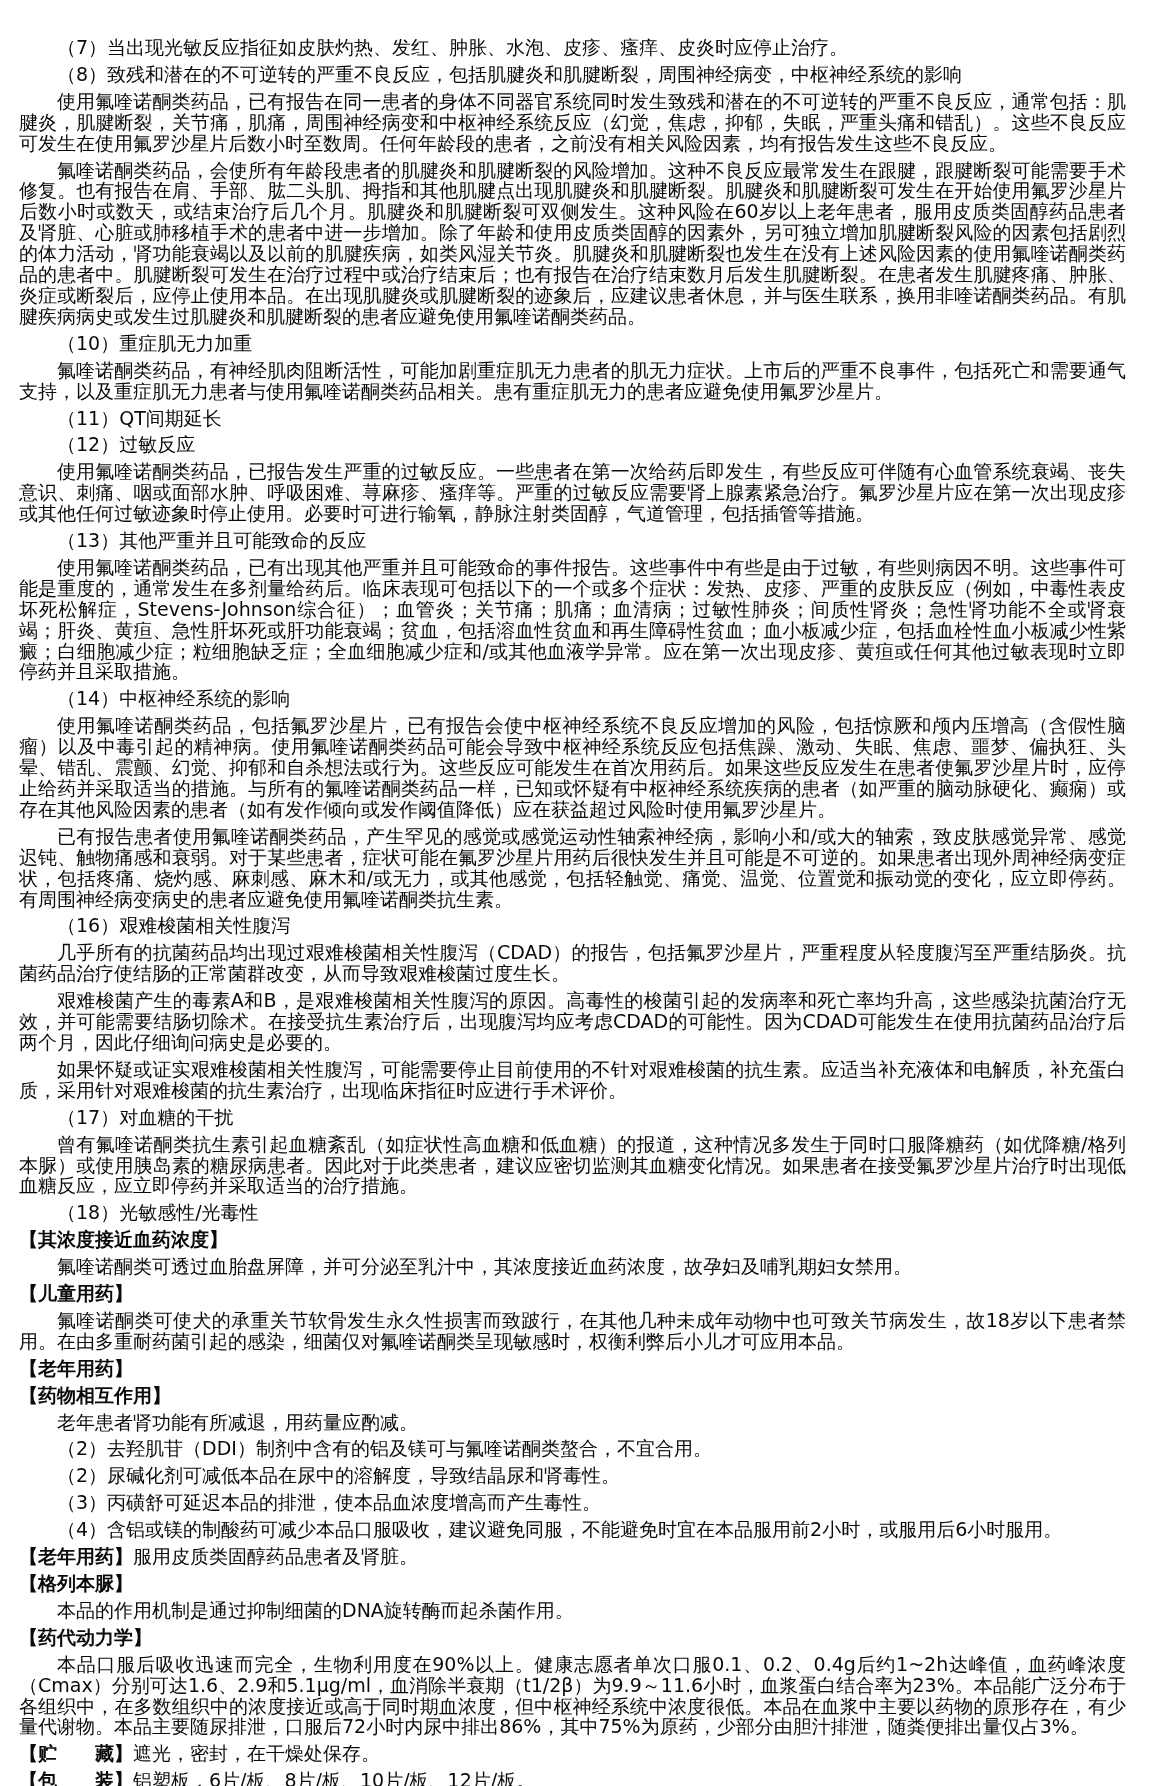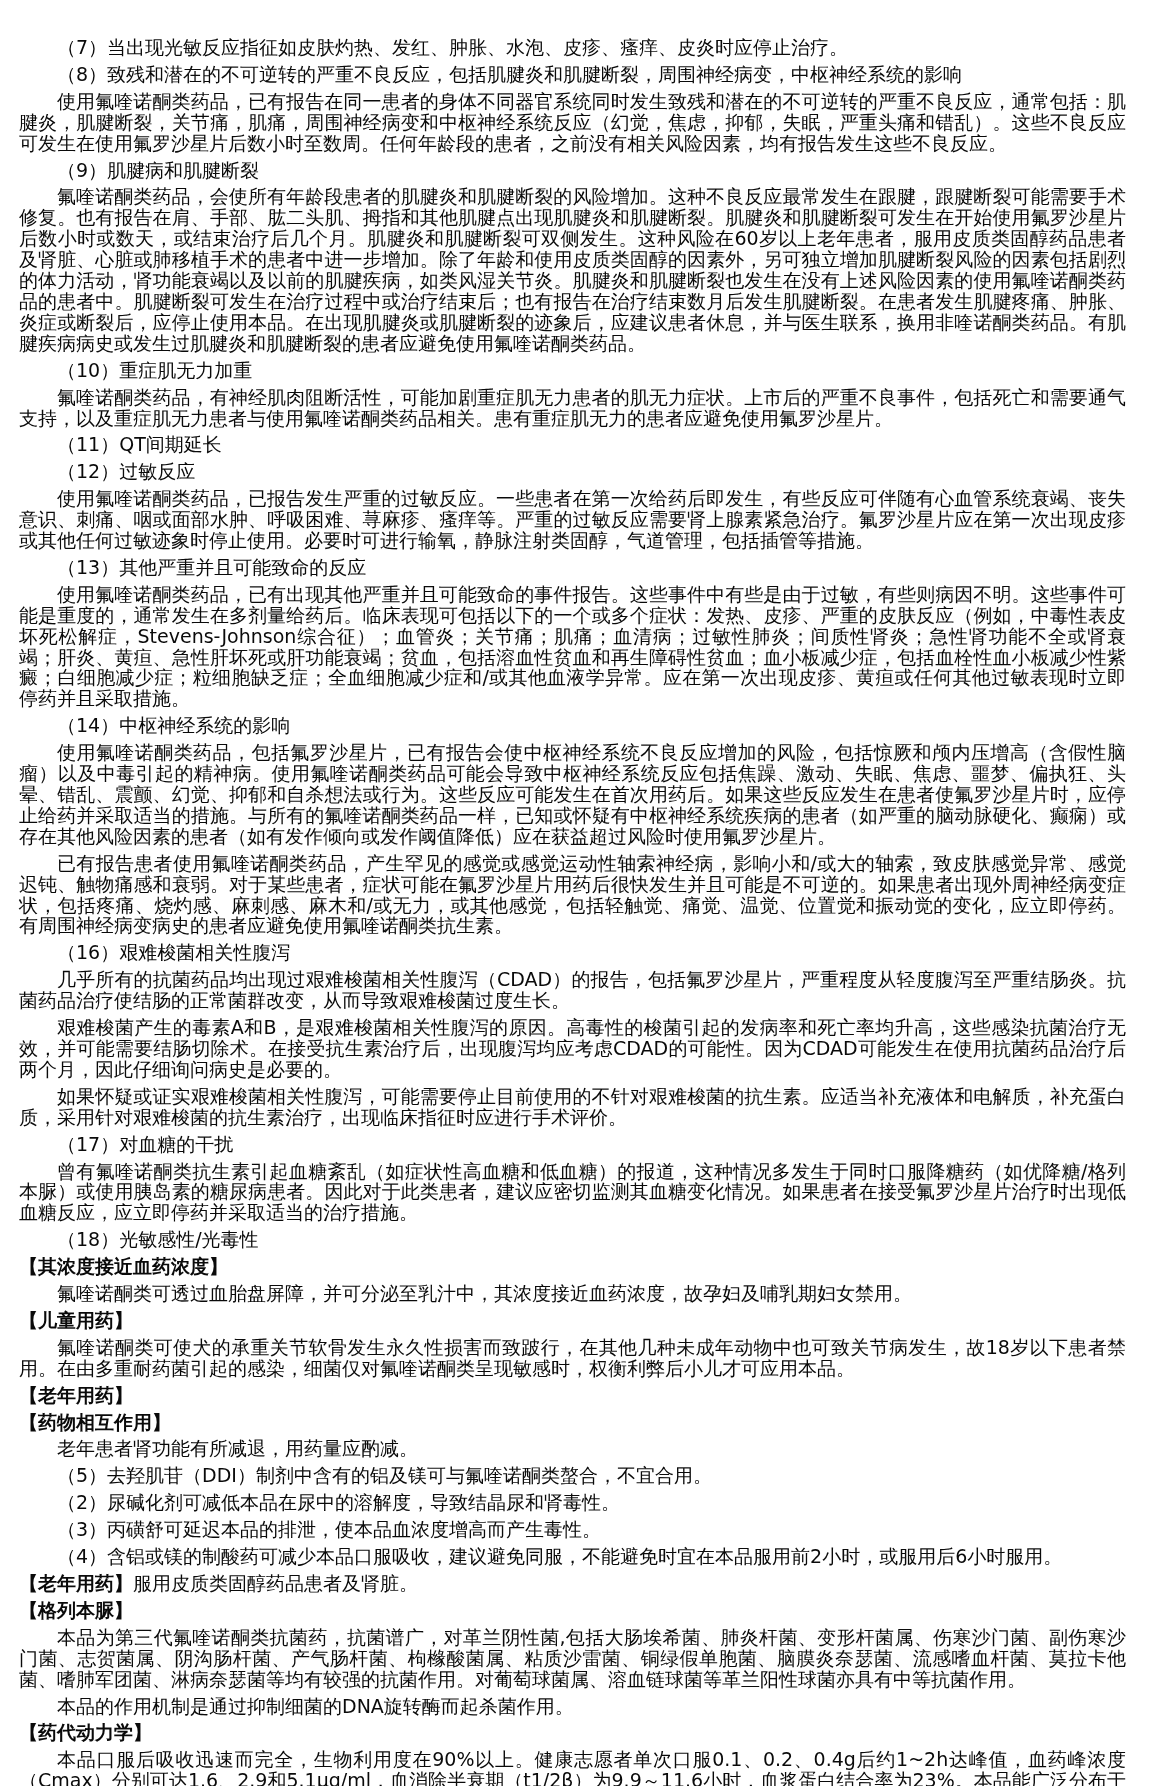--- a/index.html
+++ b/index.html
@@ -20,21 +20,20 @@
   span.lbl{font-weight:bold;}
 </style>
 </head>
 <body>
 
 <div class="page">
   <div>
       <p class="para num"><span>（7）当出现光敏反应指征如皮肤灼热、发红、肿胀、水泡、皮疹、瘙痒、皮炎时应停止治疗。</span></p>
       <p class="para num"><span>（8）致残和潜在的不可逆转的严重不良反应，包括肌腱炎和肌腱断裂，周围神经病变，中枢神经系统的影响</span></p>
       <p class="para body"><span>使用氟喹诺酮类药品，已有报告在同一患者的身体不同器官系统同时发生致残和潜在的不可逆转的严重不良反应，通常包括：肌腱炎，肌腱断裂，关节痛，肌痛，周围神经病变和中枢神经系统反应（幻觉，焦虑，抑郁，失眠，严重头痛和错乱）。这些不良反应可发生在使用氟罗沙星片后数小时至数周。任何年龄段的患者，之前没有相关风险因素，均有报告发生这些不良反应。</span></p>
-      <p class="para num"><span>（9）肌腱病和肌腱断裂</span></p>
       <p class="para body"><span>氟喹诺酮类药品，会使所有年龄段患者的肌腱炎和肌腱断裂的风险增加。这种不良反应最常发生在跟腱，跟腱断裂可能需要手术修复。也有报告在肩、手部、肱二头肌、拇指和其他肌腱点出现肌腱炎和肌腱断裂。肌腱炎和肌腱断裂可发生在开始使用氟罗沙星片后数小时或数天，或结束治疗后几个月。肌腱炎和肌腱断裂可双侧发生。这种风险在60岁以上老年患者，服用皮质类固醇药品患者及肾脏、心脏或肺移植手术的患者中进一步增加。除了年龄和使用皮质类固醇的因素外，另可独立增加肌腱断裂风险的因素包括剧烈的体力活动，肾功能衰竭以及以前的肌腱疾病，如类风湿关节炎。肌腱炎和肌腱断裂也发生在没有上述风险因素的使用氟喹诺酮类药品的患者中。肌腱断裂可发生在治疗过程中或治疗结束后；也有报告在治疗结束数月后发生肌腱断裂。在患者发生肌腱疼痛、肿胀、炎症或断裂后，应停止使用本品。在出现肌腱炎或肌腱断裂的迹象后，应建议患者休息，并与医生联系，换用非喹诺酮类药品。有肌腱疾病病史或发生过肌腱炎和肌腱断裂的患者应避免使用氟喹诺酮类药品。</span></p>
       <p class="para num"><span>（10）重症肌无力加重</span></p>
       <p class="para body"><span>氟喹诺酮类药品，有神经肌肉阻断活性，可能加剧重症肌无力患者的肌无力症状。上市后的严重不良事件，包括死亡和需要通气支持，以及重症肌无力患者与使用氟喹诺酮类药品相关。患有重症肌无力的患者应避免使用氟罗沙星片。</span></p>
       <p class="para num"><span>（11）QT间期延长</span></p>
       <p class="para num"><span>（12）过敏反应</span></p>
       <p class="para body"><span>使用氟喹诺酮类药品，已报告发生严重的过敏反应。一些患者在第一次给药后即发生，有些反应可伴随有心血管系统衰竭、丧失意识、刺痛、咽或面部水肿、呼吸困难、荨麻疹、瘙痒等。严重的过敏反应需要肾上腺素紧急治疗。氟罗沙星片应在第一次出现皮疹或其他任何过敏迹象时停止使用。必要时可进行输氧，静脉注射类固醇，气道管理，包括插管等措施。</span></p>
       <p class="para num"><span>（13）其他严重并且可能致命的反应</span></p>
       <p class="para body"><span>使用氟喹诺酮类药品，已有出现其他严重并且可能致命的事件报告。这些事件中有些是由于过敏，有些则病因不明。这些事件可能是重度的，通常发生在多剂量给药后。临床表现可包括以下的一个或多个症状：发热、皮疹、严重的皮肤反应（例如，中毒性表皮坏死松解症，Stevens-Johnson综合征）；血管炎；关节痛；肌痛；血清病；过敏性肺炎；间质性肾炎；急性肾功能不全或肾衰竭；肝炎、黄疸、急性肝坏死或肝功能衰竭；贫血，包括溶血性贫血和再生障碍性贫血；血小板减少症，包括血栓性血小板减少性紫癜；白细胞减少症；粒细胞缺乏症；全血细胞减少症和/或其他血液学异常。应在第一次出现皮疹、黄疸或任何其他过敏表现时立即停药并且采取措施。</span></p>
       <p class="para num"><span>（14）中枢神经系统的影响</span></p>
       <p class="para body"><span>使用氟喹诺酮类药品，包括氟罗沙星片，已有报告会使中枢神经系统不良反应增加的风险，包括惊厥和颅内压增高（含假性脑瘤）以及中毒引起的精神病。使用氟喹诺酮类药品可能会导致中枢神经系统反应包括焦躁、激动、失眠、焦虑、噩梦、偏执狂、头晕、错乱、震颤、幻觉、抑郁和自杀想法或行为。这些反应可能发生在首次用药后。如果这些反应发生在患者使氟罗沙星片时，应停止给药并采取适当的措施。与所有的氟喹诺酮类药品一样，已知或怀疑有中枢神经系统疾病的患者（如严重的脑动脉硬化、癫痫）或存在其他风险因素的患者（如有发作倾向或发作阈值降低）应在获益超过风险时使用氟罗沙星片。</span></p>
@@ -46,26 +45,25 @@
       <p class="para num"><span>（17）对血糖的干扰</span></p>
       <p class="para body"><span>曾有氟喹诺酮类抗生素引起血糖紊乱（如症状性高血糖和低血糖）的报道，这种情况多发生于同时口服降糖药（如优降糖/格列本脲）或使用胰岛素的糖尿病患者。因此对于此类患者，建议应密切监测其血糖变化情况。如果患者在接受氟罗沙星片治疗时出现低血糖反应，应立即停药并采取适当的治疗措施。</span></p>
       <p class="para num"><span>（18）光敏感性/光毒性</span></p>
       <p class="para h"><span>【其浓度接近血药浓度】</span></p>
       <p class="para body"><span>氟喹诺酮类可透过血胎盘屏障，并可分泌至乳汁中，其浓度接近血药浓度，故孕妇及哺乳期妇女禁用。</span></p>
       <p class="para h"><span>【儿童用药】</span></p>
       <p class="para body"><span>氟喹诺酮类可使犬的承重关节软骨发生永久性损害而致跛行，在其他几种未成年动物中也可致关节病发生，故18岁以下患者禁用。在由多重耐药菌引起的感染，细菌仅对氟喹诺酮类呈现敏感时，权衡利弊后小儿才可应用本品。</span></p>
       <p class="para h"><span>【老年用药】</span></p>
       <p class="para h"><span>【药物相互作用】</span></p>
       <p class="para body"><span>老年患者肾功能有所减退，用药量应酌减。</span></p>
-      <p class="para num"><span>（5）去羟肌苷（DDI）制剂中含有的铝及镁可与氟喹诺酮类螯合，不宜合用。</span></p>
+      <p class="para num"><span>（2）去羟肌苷（DDI）制剂中含有的铝及镁可与氟喹诺酮类螯合，不宜合用。</span></p>
       <p class="para num"><span>（2）尿碱化剂可减低本品在尿中的溶解度，导致结晶尿和肾毒性。</span></p>
       <p class="para num"><span>（3）丙磺舒可延迟本品的排泄，使本品血浓度增高而产生毒性。</span></p>
       <p class="para num"><span>（4）含铝或镁的制酸药可减少本品口服吸收，建议避免同服，不能避免时宜在本品服用前2小时，或服用后6小时服用。</span></p>
       <p class="para hk"><span class="lbl">【老年用药】</span><span>服用皮质类固醇药品患者及肾脏。</span></p>
       <p class="para h"><span>【格列本脲】</span></p>
-      <p class="para body"><span>本品为第三代氟喹诺酮类抗菌药，抗菌谱广，对革兰阴性菌,包括大肠埃希菌、肺炎杆菌、变形杆菌属、伤寒沙门菌、副伤寒沙门菌、志贺菌属、阴沟肠杆菌、产气肠杆菌、枸橼酸菌属、粘质沙雷菌、铜绿假单胞菌、脑膜炎奈瑟菌、流感嗜血杆菌、莫拉卡他菌、嗜肺军团菌、淋病奈瑟菌等均有较强的抗菌作用。对葡萄球菌属、溶血链球菌等革兰阳性球菌亦具有中等抗菌作用。</span></p>
       <p class="para body"><span>本品的作用机制是通过抑制细菌的DNA旋转酶而起杀菌作用。</span></p>
       <p class="para h"><span>【药代动力学】</span></p>
       <p class="para body"><span>本品口服后吸收迅速而完全，生物利用度在90%以上。健康志愿者单次口服0.1、0.2、0.4g后约1~2h达峰值，血药峰浓度（Cmax）分别可达1.6、2.9和5.1μg/ml，血消除半衰期（t1/2β）为9.9～11.6小时，血浆蛋白结合率为23%。本品能广泛分布于各组织中，在多数组织中的浓度接近或高于同时期血浓度，但中枢神经系统中浓度很低。本品在血浆中主要以药物的原形存在，有少量代谢物。本品主要随尿排泄，口服后72小时内尿中排出86%，其中75%为原药，少部分由胆汁排泄，随粪便排出量仅占3%。</span></p>
       <p class="para hk"><span class="lbl">【贮　　藏】</span><span>遮光，密封，在干燥处保存。</span></p>
       <p class="para hk"><span class="lbl">【包　　装】</span><span>铝塑板，6片/板、8片/板、10片/板、12片/板。</span></p>
     </div>
 </div>
 
 </body></html>

